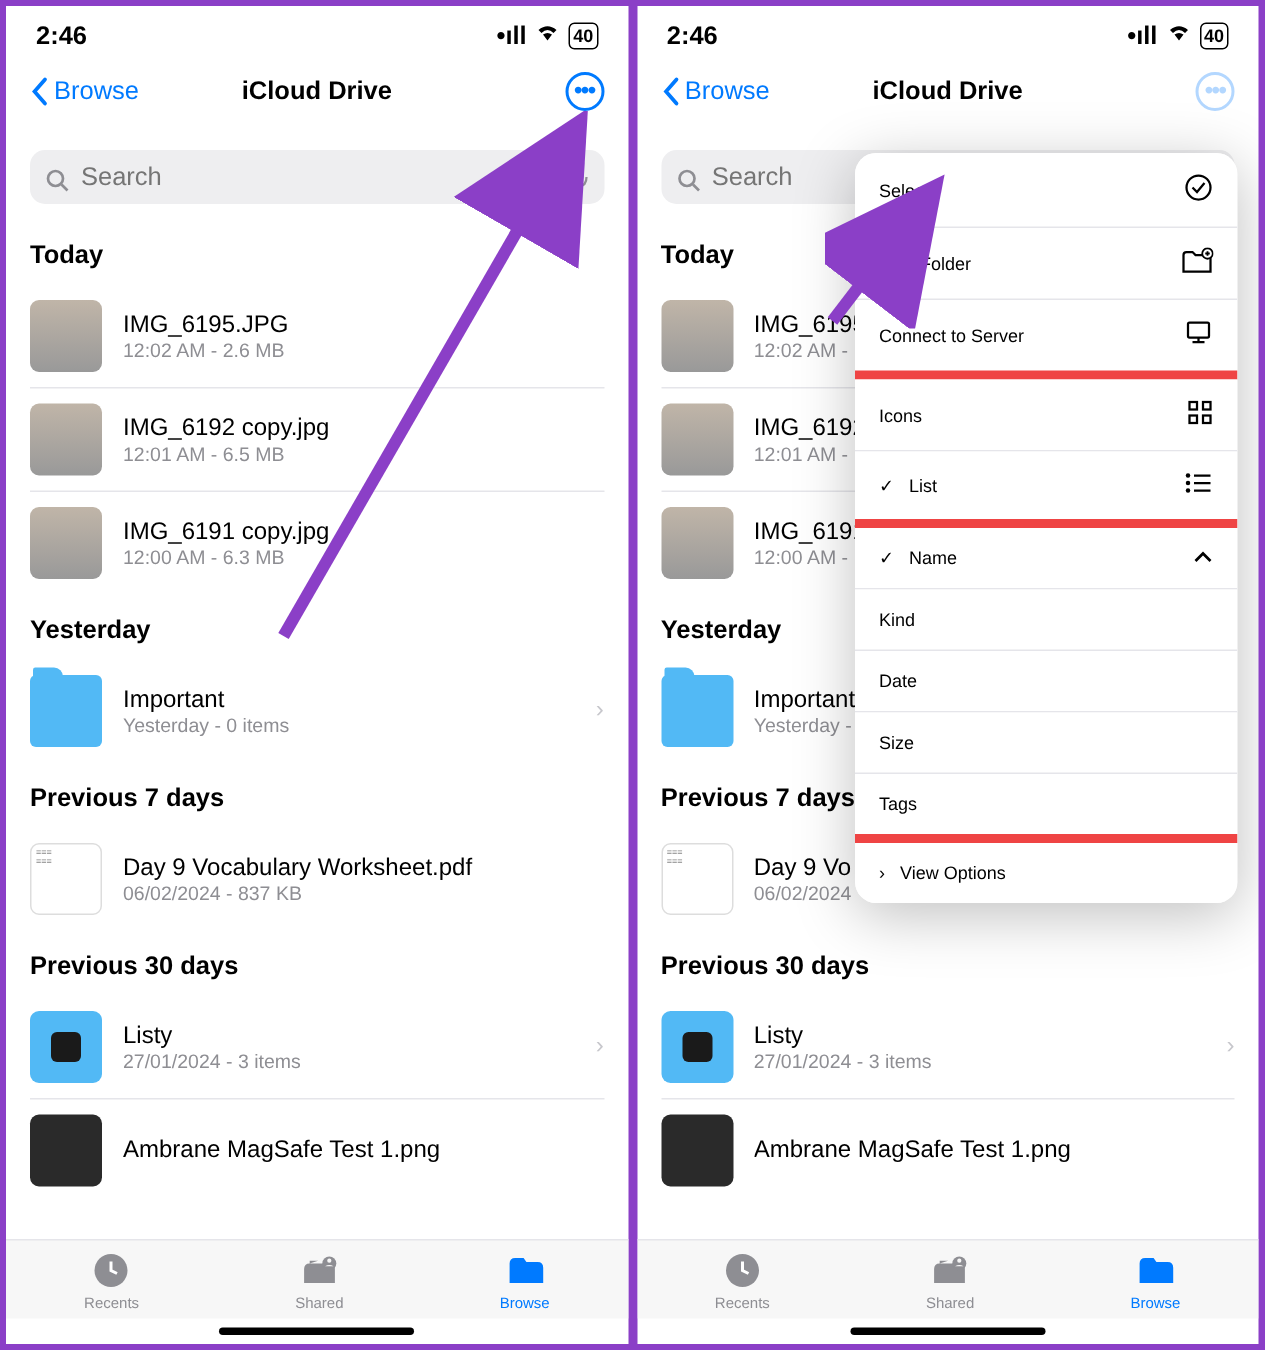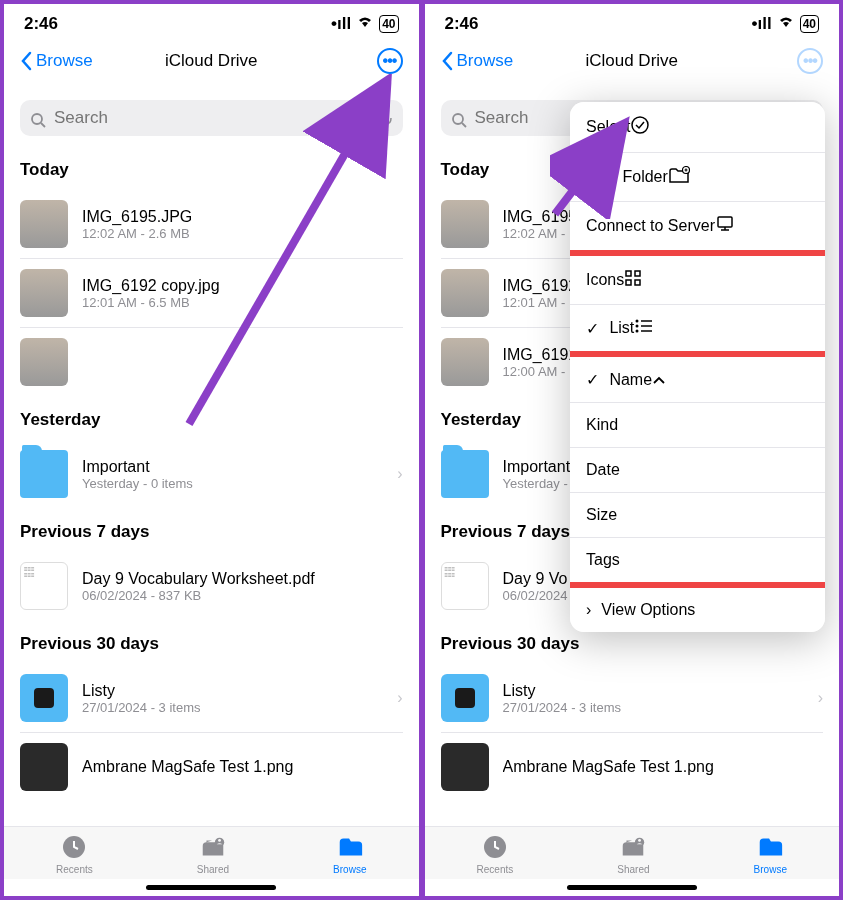--- a/index.html
+++ b/index.html
@@ -2,21 +2,21 @@
 <html><head>
   <meta charset="utf-8">
   <style>
     * { margin: 0; padding: 0; box-sizing: border-box; font-family: -apple-system, BlinkMacSystemFont, "Segoe UI", sans-serif; }
     body { background: #8b3fc7; display: flex; gap: 6px; padding: 4px; height: 900px; width: 843px; }
     .phone { flex: 1; background: #fff; border-radius: 0; display: flex; flex-direction: column; height: 100%; position: relative; overflow: hidden; }
     .status-bar { display: flex; justify-content: space-between; align-items: center; padding: 10px 20px 6px; font-weight: 600; font-size: 17px; }
     .status-icons { display: flex; align-items: center; gap: 5px; }
     .nav-bar { display: flex; align-items: center; justify-content: space-between; padding: 8px 16px; }
     .back-btn { display: flex; align-items: center; color: #007aff; font-size: 17px; }
-    .nav-title { font-weight: 400; font-size: 17px; position: absolute; left: 50%; transform: translateX(-50%); }
+    .nav-title { font-weight: 700; font-size: 17px; position: absolute; left: 50%; transform: translateX(-50%); }
     .more-btn { width: 26px; height: 26px; border: 2px solid #007aff; border-radius: 50%; display: flex; align-items: center; justify-content: center; color: #007aff; }
     .more-btn.dimmed { border-color: #b3d7ff; color: #b3d7ff; }
     .search-bar { margin: 18px 16px 10px; background: #eeeef0; border-radius: 10px; padding: 8px 10px; display: flex; align-items: flex-end; gap: 8px; color: #8e8e93; }
     .search-bar input { flex: 1; border: none; background: transparent; font-size: 17px; color: #8e8e93; outline: none; }
     .content { flex: 1; overflow-y: auto; padding: 0 16px; }
     .section-header { font-weight: 700; font-size: 17px; margin: 14px 0 10px; }
     .file-row { display: flex; align-items: center; gap: 14px; padding: 10px 0; border-bottom: 1px solid #e5e5ea; }
     .file-row:last-child { border-bottom: none; }
     .thumb { width: 48px; height: 48px; border-radius: 6px; background: #ddd; flex-shrink: 0; }
     .thumb.img { background: linear-gradient(#c0b5a8, #999); }
@@ -29,21 +29,21 @@
     .file-name { font-size: 16px; color: #000; white-space: nowrap; overflow: hidden; text-overflow: ellipsis; }
     .file-meta { font-size: 13px; color: #8e8e93; }
     .chevron { color: #c7c7cc; }
     .tab-bar { display: flex; justify-content: space-around; padding: 8px 0 4px; border-top: 1px solid #e5e5ea; background: #f7f7f7; }
     .tab-item { display: flex; flex-direction: column; align-items: center; gap: 5px; font-size: 10px; color: #8e8e93; }
     .tab-item.active { color: #007aff; }
     .tab-icon { width: 28px; height: 24px; display: flex; align-items: center; justify-content: center; }
     .home-indicator { width: 130px; height: 5px; background: #000; border-radius: 3px; margin: 6px auto; }
     .arrow-annotation { position: absolute; pointer-events: none; z-index: 5; }
     .dropdown { position: absolute; top: 98px; right: 14px; width: 255px; background: #f8f8f8; border-radius: 14px; box-shadow: 0 8px 40px rgba(0,0,0,0.25); z-index: 10; overflow: hidden; }
-    .dropdown-item { display: flex; align-items: center; justify-content: flex-start; padding: 13px 16px; border-bottom: 1px solid #e5e5ea; font-size: 16px; background: #fff; }
+    .dropdown-item { display: flex; align-items: center; justify-content: space-between; padding: 13px 16px; border-bottom: 1px solid #e5e5ea; font-size: 12px; background: #fff; }
     .dropdown-item.thick-sep { border-bottom: 6px solid #ef4444; }
     .dropdown-item .check { margin-right: 10px; }
     .dropdown-item .left { display: flex; align-items: center; }
   </style>
 </head>
 <body>
 
 <div class="phone">
   <div class="status-bar">
     <span>2:46</span>
@@ -92,20 +92,24 @@
         </div>
         <div class="file-row">
           <div class="thumb img"></div>
           <div class="file-info">
             <div class="file-name">IMG_6192 copy.jpg</div>
             <div class="file-meta">12:01 AM - 6.5 MB</div>
           </div>
         </div>
         <div class="file-row">
           <div class="thumb img"></div>
+          <div class="file-info">
+            <div class="file-name">IMG_6191 copy.jpg</div>
+            <div class="file-meta">12:00 AM - 6.3 MB</div>
+          </div>
         </div>
       </div>
       <div class="section-header">Yesterday</div>
       <div>
         <div class="file-row">
           <div class="thumb folder"></div>
           <div class="file-info">
             <div class="file-name">Important</div>
             <div class="file-meta">Yesterday - 0 items</div>
           </div>

